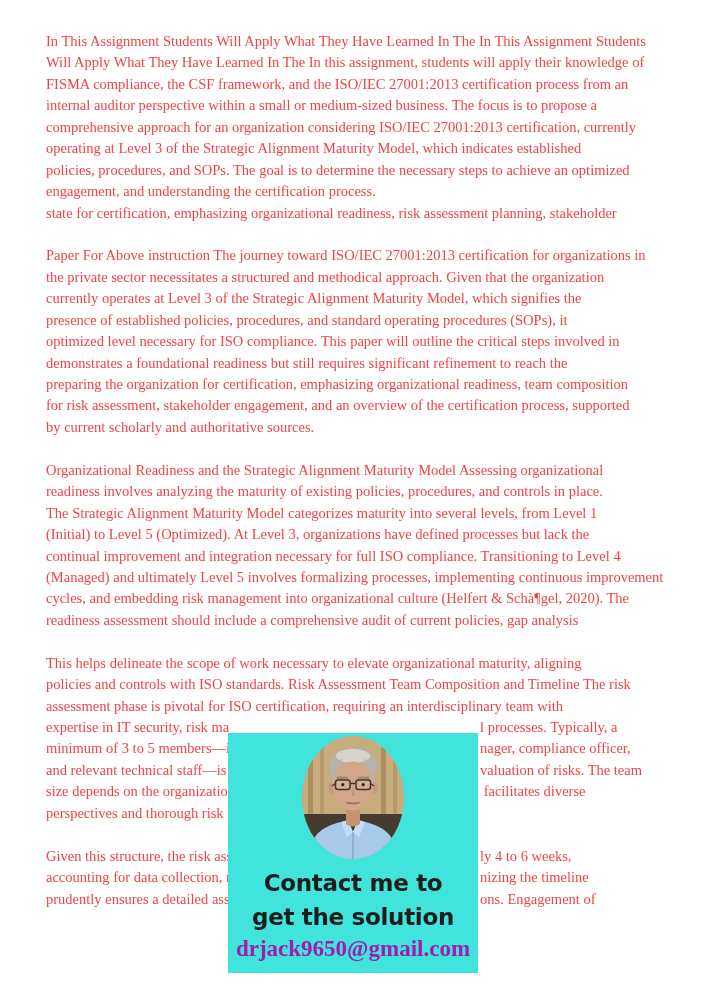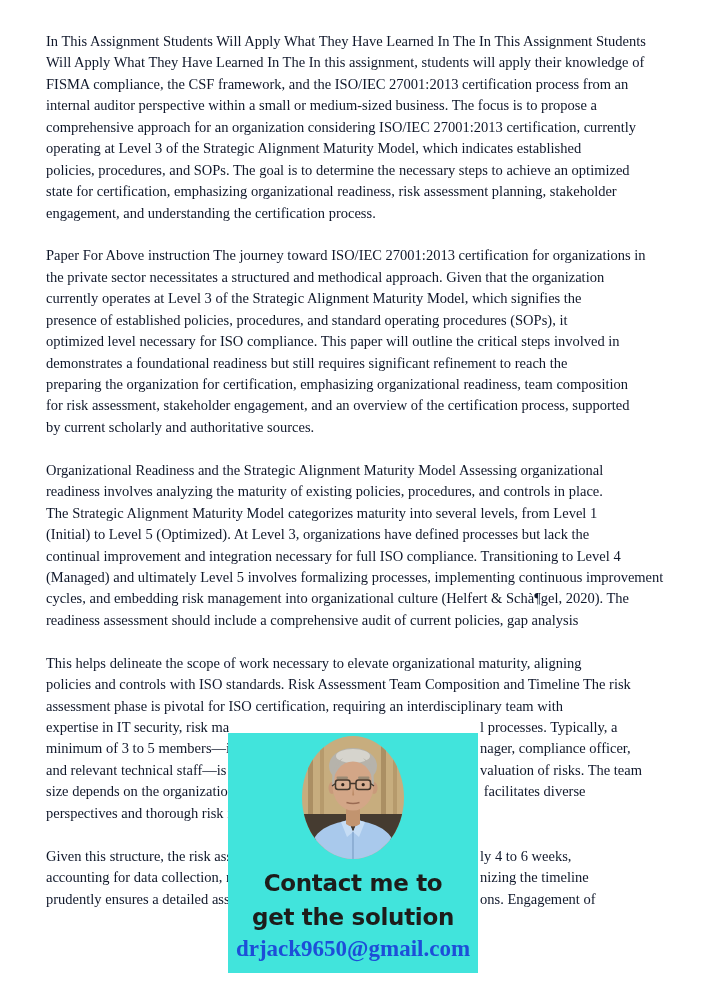--- a/index.html
+++ b/index.html
@@ -62,31 +62,31 @@
     font-weight: bold;
     font-size: 23px;
     line-height: 28px;
   }
 </style>
 </head>
 <body>
 
 <div class="page">
 
-  <div class="doc" style="color: #0f172a;">
+  <div class="doc" style="color: #ef4444;">
       <div class="para">
         <div class="line">In This Assignment Students Will Apply What They Have Learned In The In This Assignment Students</div>
         <div class="line">Will Apply What They Have Learned In The In this assignment, students will apply their knowledge of</div>
         <div class="line">FISMA compliance, the CSF framework, and the ISO/IEC 27001:2013 certification process from an</div>
         <div class="line">internal auditor perspective within a small or medium-sized business. The focus is to propose a</div>
         <div class="line">comprehensive approach for an organization considering ISO/IEC 27001:2013 certification, currently</div>
         <div class="line">operating at Level 3 of the Strategic Alignment Maturity Model, which indicates established</div>
         <div class="line">policies, procedures, and SOPs. The goal is to determine the necessary steps to achieve an optimized</div>
+        <div class="line">engagement, and understanding the certification process.</div>
         <div class="line">state for certification, emphasizing organizational readiness, risk assessment planning, stakeholder</div>
-        <div class="line">engagement, and understanding the certification process.</div>
       </div>
       <div class="para">
         <div class="line">Paper For Above instruction The journey toward ISO/IEC 27001:2013 certification for organizations in</div>
         <div class="line">the private sector necessitates a structured and methodical approach. Given that the organization</div>
         <div class="line">currently operates at Level 3 of the Strategic Alignment Maturity Model, which signifies the</div>
         <div class="line">presence of established policies, procedures, and standard operating procedures (SOPs), it</div>
         <div class="line">optimized level necessary for ISO compliance. This paper will outline the critical steps involved in</div>
         <div class="line">demonstrates a foundational readiness but still requires significant refinement to reach the</div>
         <div class="line">preparing the organization for certification, emphasizing organizational readiness, team composition</div>
         <div class="line">for risk assessment, stakeholder engagement, and an overview of the certification process, supported</div>
@@ -171,16 +171,16 @@
 
         <path d="M 44.5,66.5 Q 51,68.5 57.5,66.5" stroke="#9a6a52" stroke-width="1.4" fill="none"></path>
       </g>
     </svg>
 
     <div class="ad-headline" style="color: rgb(29, 29, 27);">
       <div>Contact me to</div>
       <div>get the solution</div>
     </div>
 
-    <div class="ad-email" style="color: #1d4ed8;">drjack9650@gmail.com</div>
+    <div class="ad-email" style="color: #a21caf;">drjack9650@gmail.com</div>
   </div>
 
 </div>
 
 </body></html>

